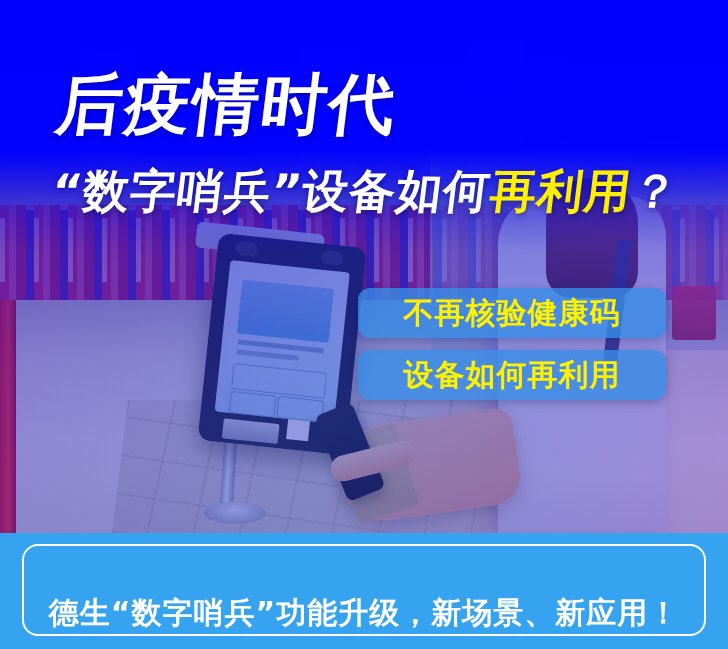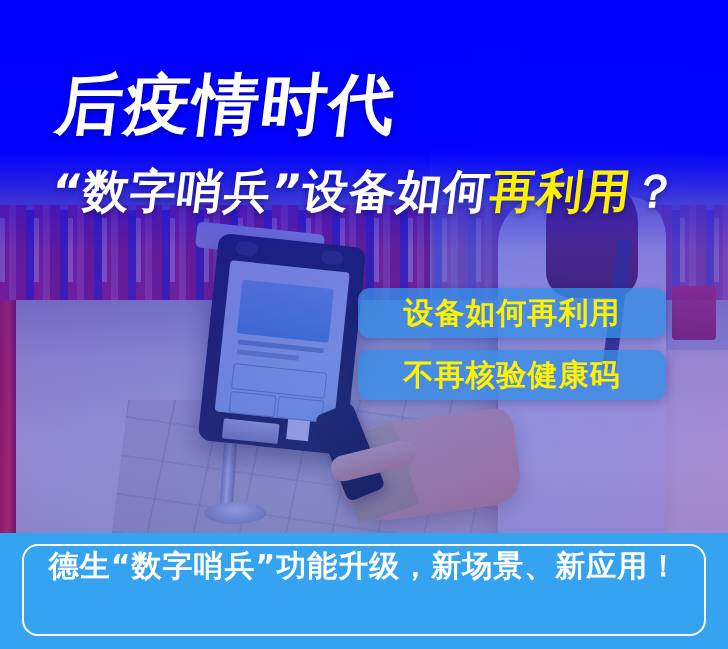--- a/index.html
+++ b/index.html
@@ -228,21 +228,21 @@
   }
 
   
   .bottom-banner{
     position:absolute;left:0;top:533px;width:728px;height:116px;
     background:#35a3ef;
   }
   .banner-frame{
     position:absolute;left:22px;top:11px;width:684px;height:92px;
     border:2px solid #ffffff;border-radius:16px;
-    display:flex;align-items:flex-start;justify-content:center;
+    display:flex;align-items:flex-end;justify-content:center;
     box-sizing:border-box;
   }
   .banner-frame span{
     font-size:30px;font-weight:bold;color:#ffffff;
     letter-spacing:1px;
     font-family:"DejaVu Sans","Liberation Sans",sans-serif;
     white-space:nowrap;
   }
 </style>
 </head>
@@ -299,24 +299,24 @@
     <div class="photo-tint"></div>
     <div class="photo-wash"></div>
   </div>
 
   <div class="headline">后疫情时代</div>
 
   <div class="subline"><span>“数字哨兵”设备如何</span><span class="hl">再利用</span><span>？</span></div>
 
   <div class="badges">
     <div class="badge">
-      <span>设备如何再利用</span>
+      <span>不再核验健康码</span>
     </div>
     <div class="badge">
-      <span>不再核验健康码</span>
+      <span>设备如何再利用</span>
     </div>
   </div>
 
   <div class="bottom-banner">
     <div class="banner-frame">
       <span>德生“数字哨兵”功能升级，新场景、新应用！</span>
     </div>
   </div>
 
 </div>

